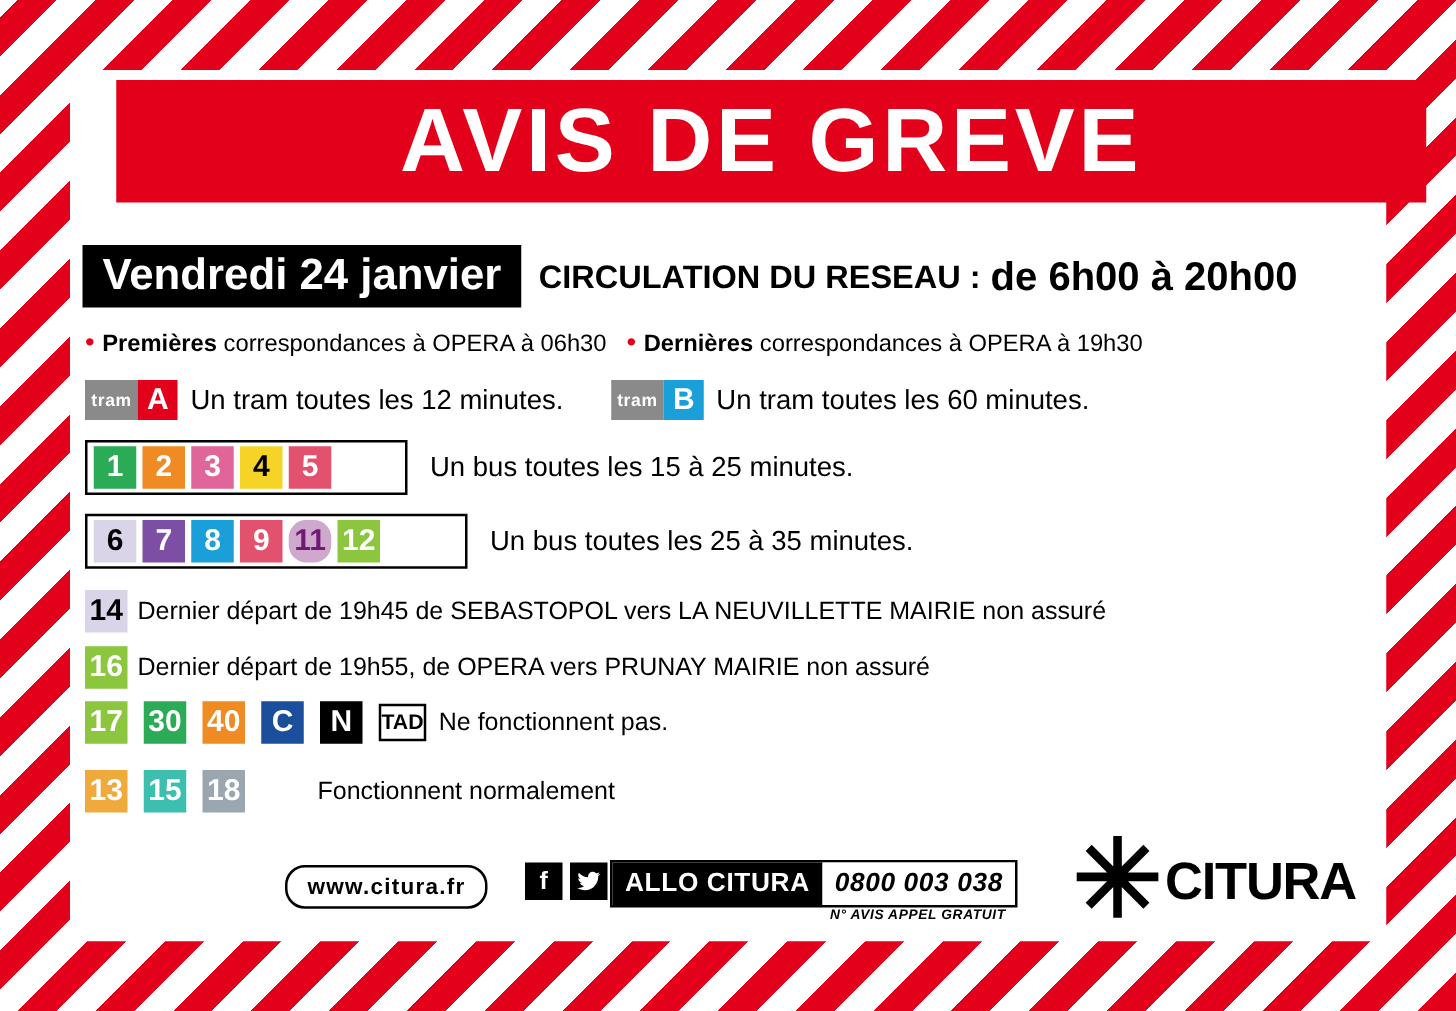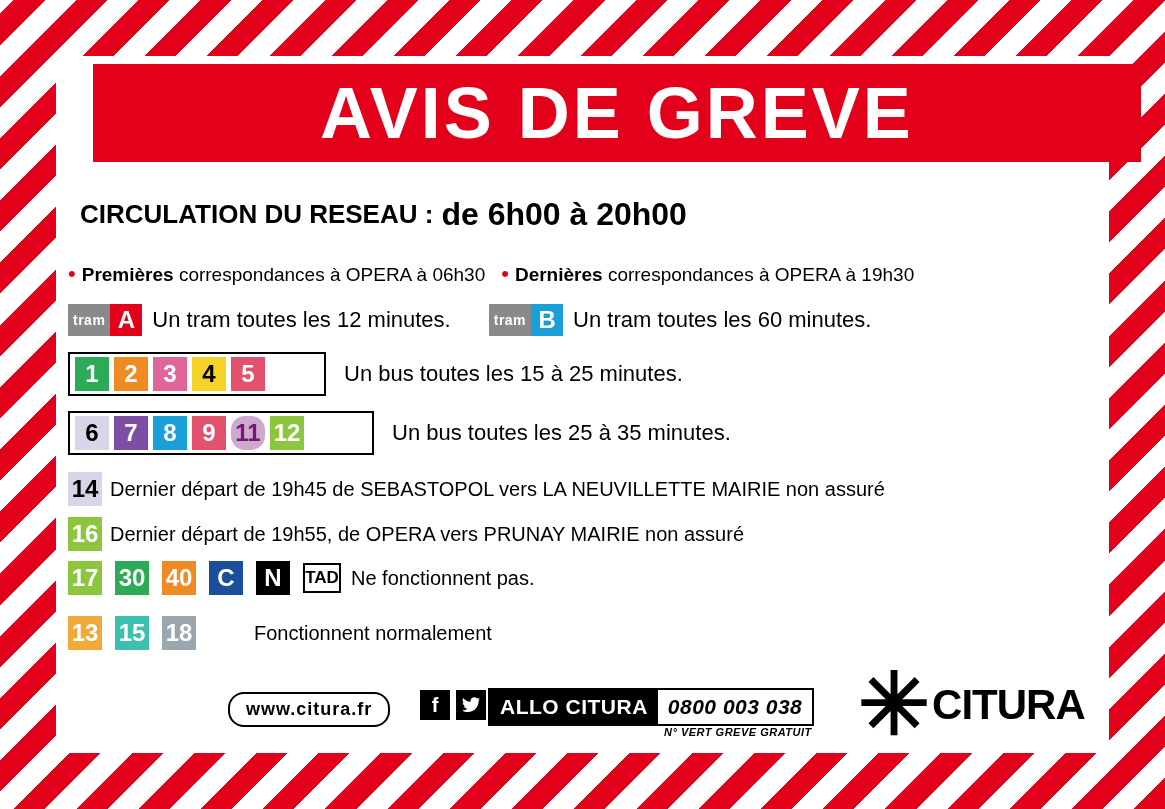--- a/index.html
+++ b/index.html
@@ -331,20 +331,21 @@
   <div class="stripe-frame"></div>
   <div class="stripe-inner"></div>
 
   <div class="content">
 
     <div class="title-banner">
       <div class="title-text">AVIS DE GREVE</div>
     </div>
 
     <div class="date-row">
+      <div class="date-badge">Vendredi 24 janvier</div>
       <div class="circulation-label">CIRCULATION DU RESEAU :</div>
       <div class="circulation-hours">de 6h00 à 20h00</div>
     </div>
 
     <div class="corr-row">
       <span class="bullet">•</span>
       <span class="corr-strong">Premières</span>
       <span>&nbsp;</span>
       <span>correspondances à OPERA à</span>
       <span>&nbsp;</span>
@@ -436,21 +437,21 @@
         <div class="soc-icon tw">
           <svg width="20" height="16" viewBox="0 0 20 16" aria-hidden="true">
             <path fill="#ffffff" d="M19 2.2c-.7.3-1.4.5-2.2.6.8-.5 1.4-1.2 1.7-2.1-.8.4-1.6.8-2.5.9C15.3.8 14.3.3 13.2.3c-2 0-3.7 1.7-3.7 3.7 0 .3 0 .6.1.8C6.6 4.7 3.9 3.3 2.1 1.1c-.3.6-.5 1.2-.5 1.9 0 1.3.7 2.4 1.7 3.1-.6 0-1.2-.2-1.7-.5 0 1.8 1.3 3.3 3 3.6-.3.1-.6.1-1 .1-.2 0-.5 0-.7-.1.5 1.5 1.8 2.5 3.5 2.6-1.3 1-2.9 1.6-4.6 1.6H1c1.7 1.1 3.7 1.7 5.8 1.7 7 0 10.8-5.8 10.8-10.8v-.5c.7-.5 1.4-1.2 1.9-2z"></path>
           </svg>
         </div>
       </div>
       <div class="allo-wrap">
         <div class="allo-label">ALLO CITURA</div>
         <div class="allo-number">0800 003 038</div>
       </div>
-      <div class="allo-sub">N° VERT GREVE GRATUIT</div>
+      <div class="allo-sub">N° AVIS APPEL GRATUIT</div>
       <div class="brand">
         <div class="brand-star">✳</div>
         <div class="brand-name">CITURA</div>
       </div>
     </div>
 
   </div>
 </div>
 
 </body></html>

